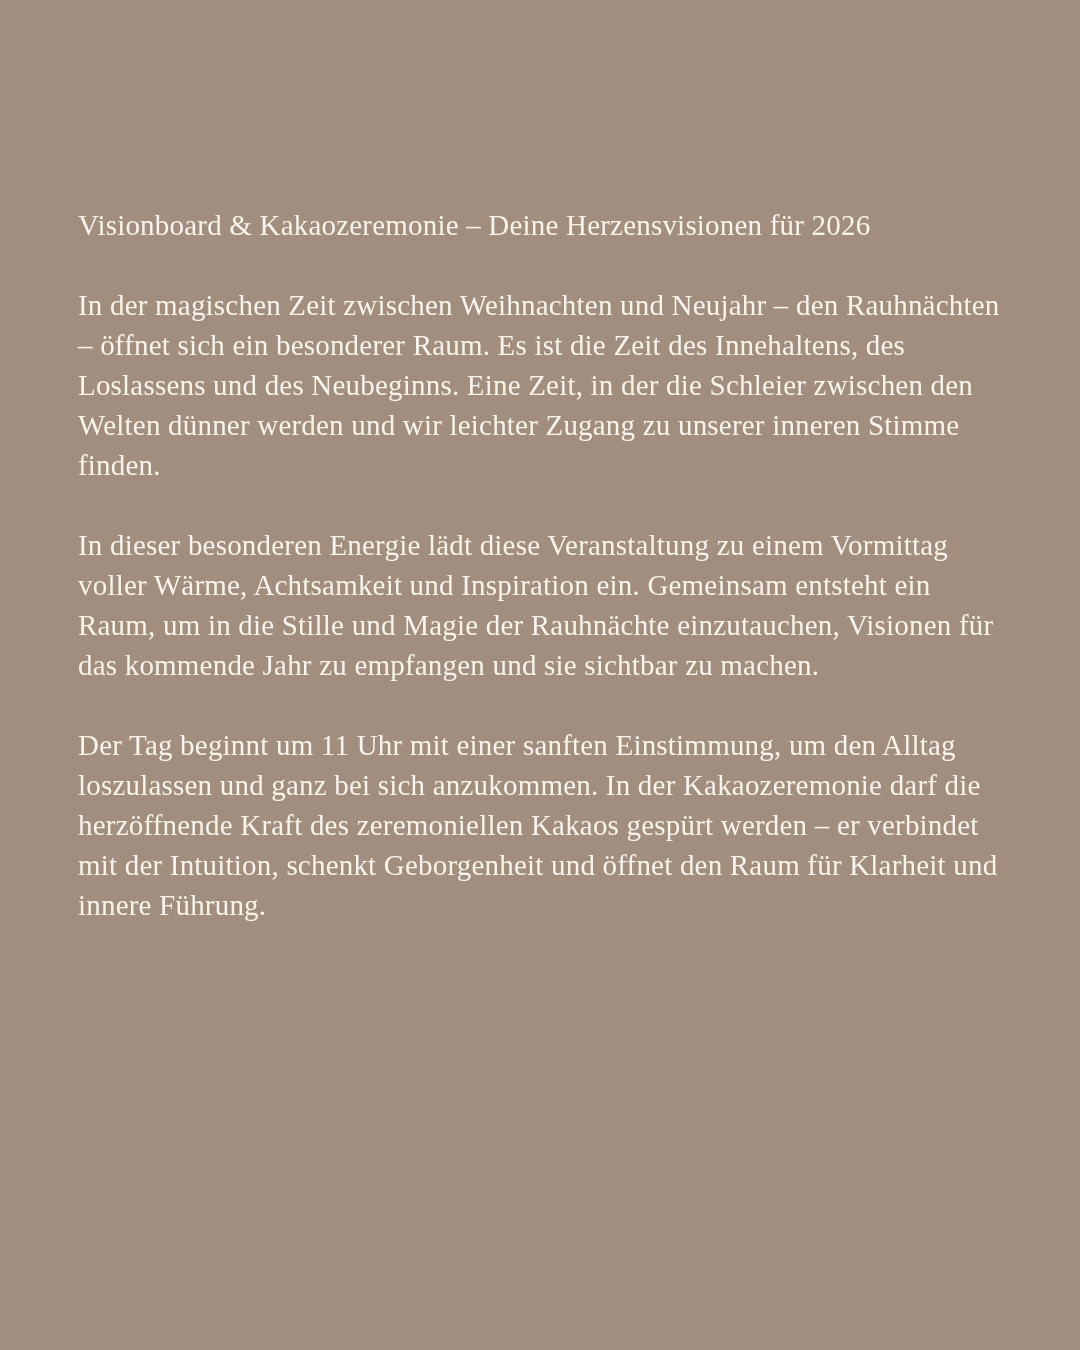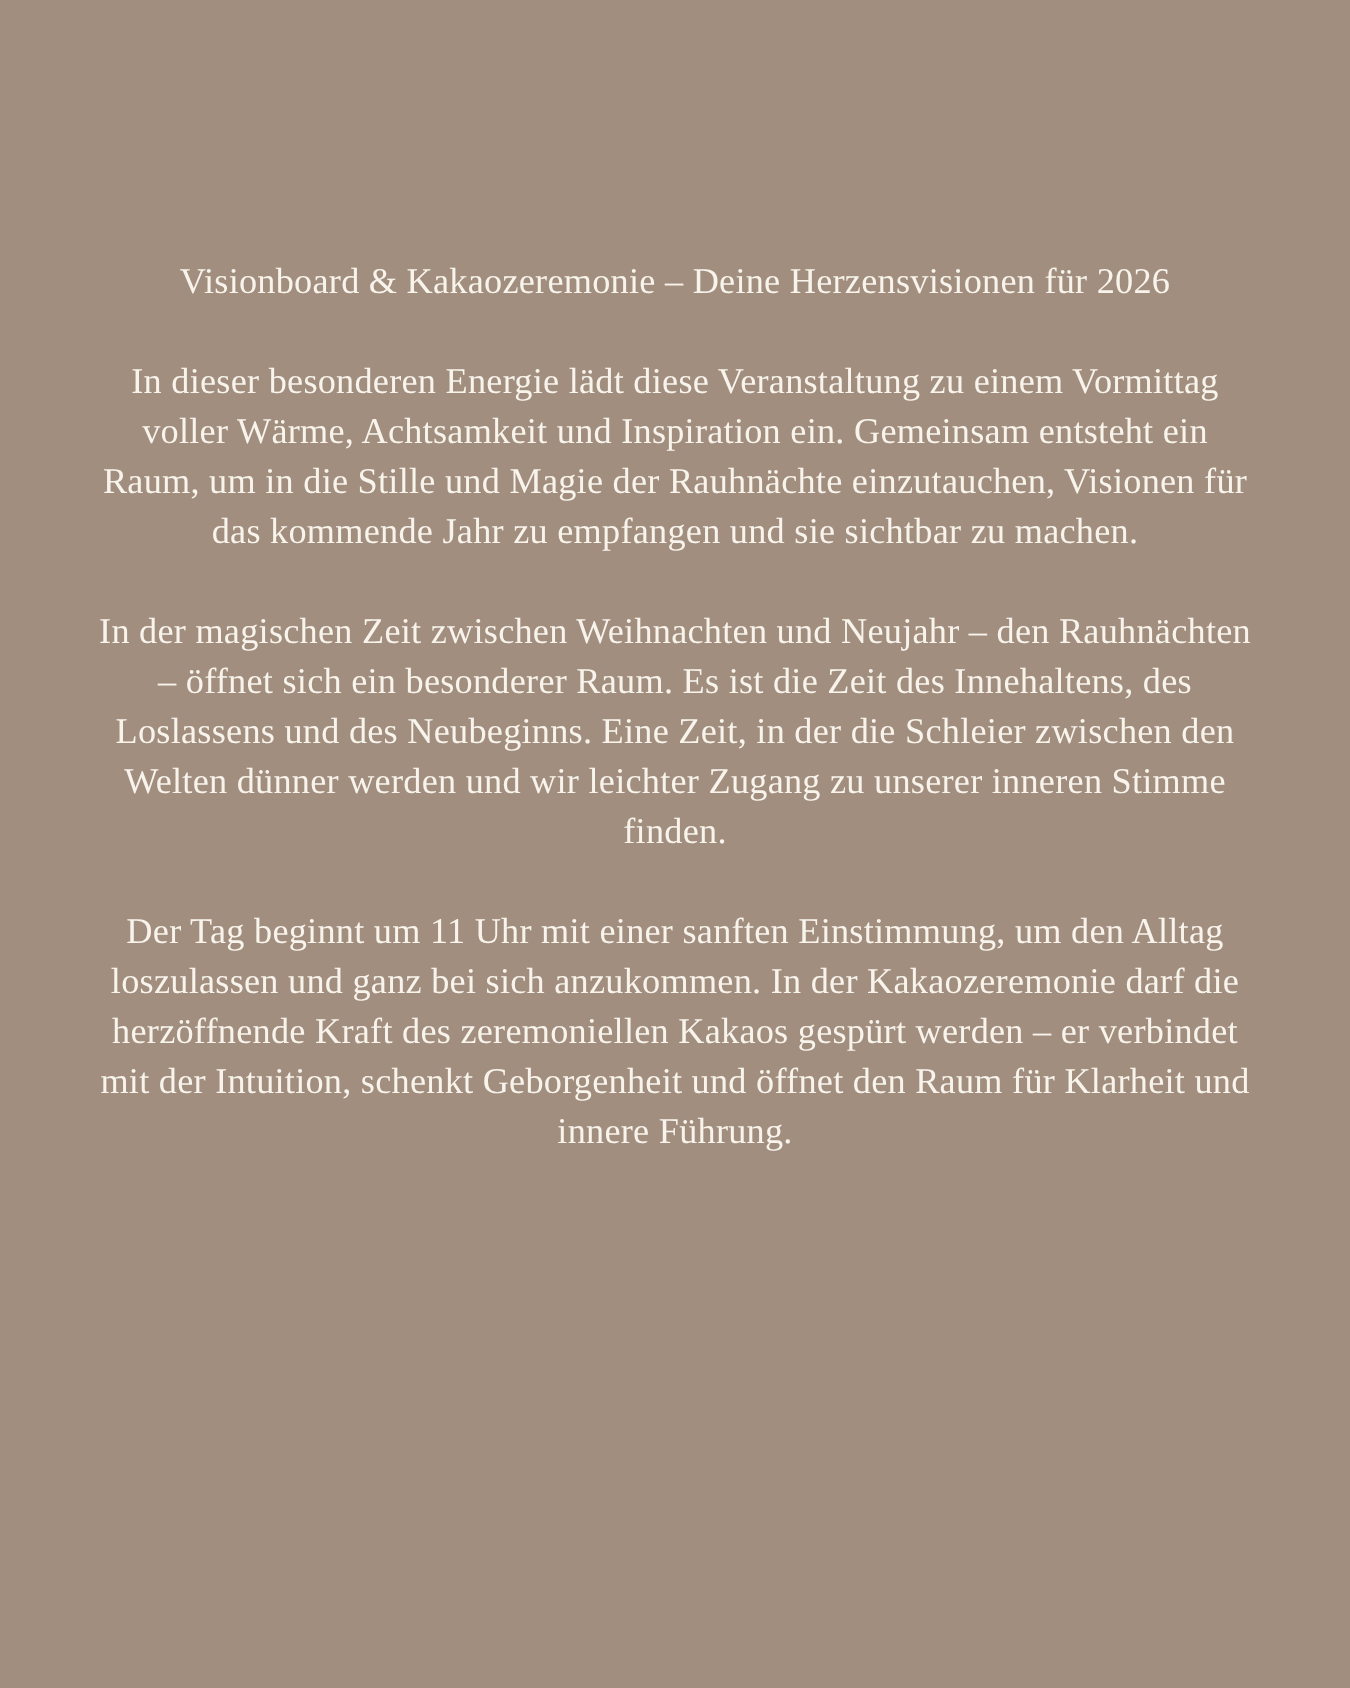--- a/index.html
+++ b/index.html
@@ -18,21 +18,20 @@
     width: 1080px;
     height: 1350px;
     padding: 205px 78px 0 78px;
     display: flex;
     flex-direction: column;
     align-items: center;
   }
   .text-block {
     width: 100%;
     max-width: 924px;
-    text-align: center;
     color: #f8f4ec;
   }
   .post-title {
     font-size: 29px;
     font-weight: normal;
     line-height: 40px;
     margin: 0 0 40px 0;
     letter-spacing: 0.2px;
   }
   .post-paragraph {
@@ -44,17 +43,17 @@
   .post-paragraph:last-child {
     margin-bottom: 0;
   }
 </style>
 </head>
 <body>
 
 <div class="canvas">
   <div class="text-block">
     <h1 class="post-title">Visionboard &amp; Kakaozeremonie – Deine Herzensvisionen für 2026</h1>
+    <p class="post-paragraph">In der magischen Zeit zwischen Weihnachten und Neujahr – den Rauhnächten – öffnet sich ein besonderer Raum. Es ist die Zeit des Innehaltens, des Loslassens und des Neubeginns. Eine Zeit, in der die Schleier zwischen den Welten dünner werden und wir leichter Zugang zu unserer inneren Stimme finden.</p>
     <p class="post-paragraph">In dieser besonderen Energie lädt diese Veranstaltung zu einem Vormittag voller Wärme, Achtsamkeit und Inspiration ein. Gemeinsam entsteht ein Raum, um in die Stille und Magie der Rauhnächte einzutauchen, Visionen für das kommende Jahr zu empfangen und sie sichtbar zu machen.</p>
-    <p class="post-paragraph">In der magischen Zeit zwischen Weihnachten und Neujahr – den Rauhnächten – öffnet sich ein besonderer Raum. Es ist die Zeit des Innehaltens, des Loslassens und des Neubeginns. Eine Zeit, in der die Schleier zwischen den Welten dünner werden und wir leichter Zugang zu unserer inneren Stimme finden.</p>
     <p class="post-paragraph">Der Tag beginnt um 11 Uhr mit einer sanften Einstimmung, um den Alltag loszulassen und ganz bei sich anzukommen. In der Kakaozeremonie darf die herzöffnende Kraft des zeremoniellen Kakaos gespürt werden – er verbindet mit der Intuition, schenkt Geborgenheit und öffnet den Raum für Klarheit und innere Führung.</p>
   </div>
 </div>
 
 </body></html>

